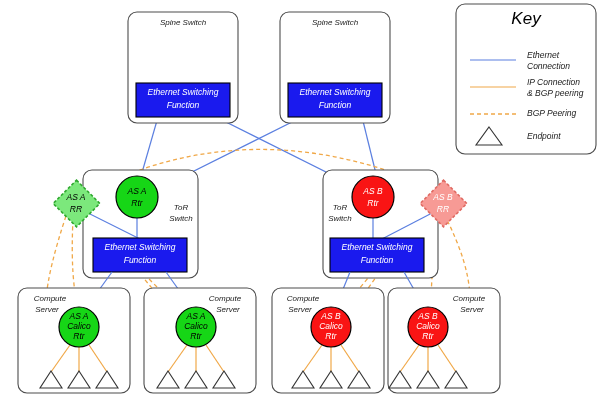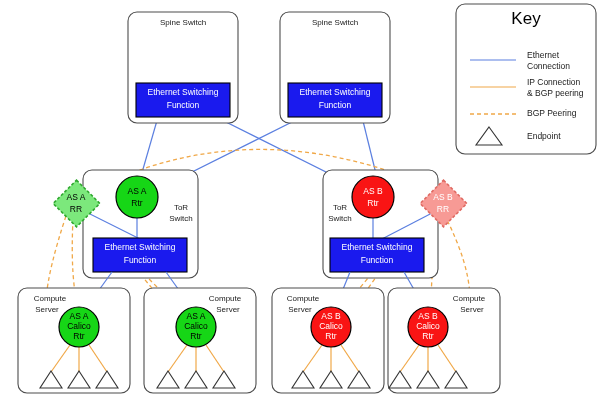--- a/index.html
+++ b/index.html
@@ -9,20 +9,21 @@
   }
   body {
     font-family: "Liberation Sans", sans-serif;
   }
   #diagram-root {
     position: relative;
     width: 600px;
     height: 405px;
     background: #ffffff;
     overflow: hidden;
+    font-style: italic;
   }
   #diagram-svg {
     position: absolute;
     left: 0;
     top: 0;
     width: 600px;
     height: 405px;
   }
   .node-label {
     font-family: "Liberation Sans", sans-serif;

